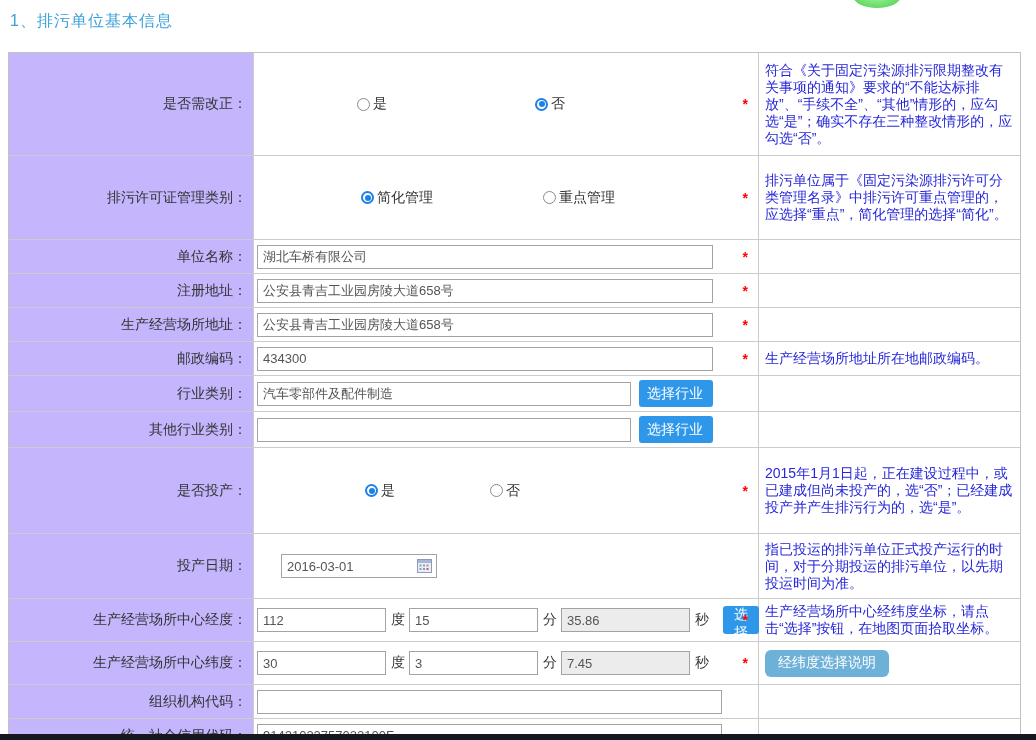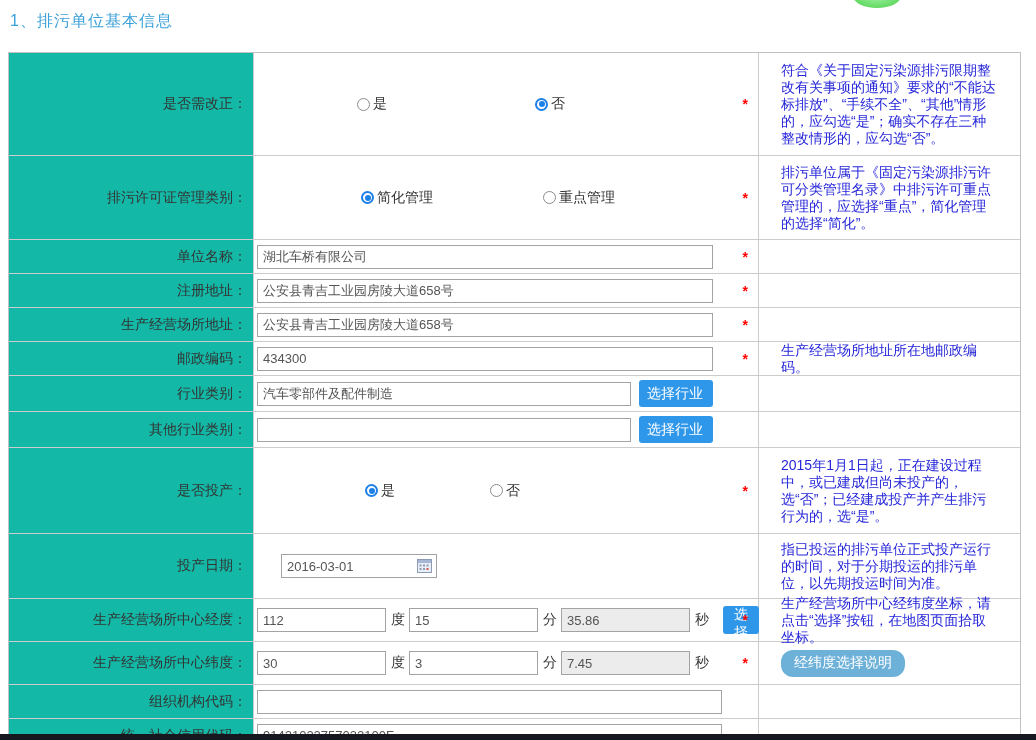--- a/index.html
+++ b/index.html
@@ -8,44 +8,44 @@
     position:relative; overflow:hidden; background:#fff;
     font-family:"Liberation Sans","DejaVu Sans",sans-serif;
   }
   .page-title { position:absolute; left:10px; top:11px; font-size:16px; color:#3ba1da; letter-spacing:1px; }
   .green-blob { position:absolute; left:853px; top:-16px; width:48px; height:24px; border-radius:50%;
     background:radial-gradient(ellipse at center, #98f098 10%, #55d355 85%); }
   .bottom-bar { position:absolute; left:0; bottom:0; width:1036px; height:6px; background:#17171f; }
 
   .form-table { position:absolute; left:8px; top:52px; width:1013px; border:1px solid #c2c2c2; border-bottom:none; background:#fff; }
   .row { display:flex; border-bottom:1px solid #ccc; }
-  .cell-label { width:245px; background:#14b8a6; border-right:1px solid #ccc;
+  .cell-label { width:245px; background:#c4b5fd; border-right:1px solid #ccc;
     display:flex; align-items:center; justify-content:flex-end; padding-right:6px;
     color:#333; font-size:14px; flex:none; }
   .cell-mid { width:504px; position:relative; display:flex; align-items:center; padding-left:3px; flex:none; }
   .cell-hint { flex:1; border-left:1px solid #ccc; color:#2626d9; font-size:14px; line-height:17px;
-    padding:2px 22px; display:flex; align-items:center; }
+    padding:2px 6px; display:flex; align-items:center; }
   .req { position:absolute; right:10px; top:50%; transform:translateY(-50%); color:#f00; font-size:14px; font-weight:bold; }
 
   .h103{height:103px} .h84{height:84px} .h34{height:34px} .h36{height:36px}
   .h86{height:86px} .h65{height:65px} .h43{height:43px}
 
   .ti { height:24px; border:1px solid #a3a3a3; background:#fff; font-size:13px; color:#555; padding:0 5px; font-family:inherit; }
   .ti-wide { width:456px; }
   .ti-industry { width:374px; }
   .ti-date { width:156px; padding-right:24px; }
   .ti-coord { width:129px; }
   .ti-gray { background:#ececec; }
   .ti-code { width:465px; }
 
   .btn-blue { background:#2e97ea; color:#fff; border:none; border-radius:3px; height:27px;
     padding:0 10px; font-size:14px; cursor:pointer; font-family:inherit; }
   .btn-industry { margin-left:8px;padding-left:8px; }
   .btn-coord { margin-left:10px; height:28px; padding:0 11px; }
-  .btn-help { background:#6db1d9; color:#fff; border:none; border-radius:12px; height:27px;
+  .btn-help { background:#6db1d9; color:#fff; border:none; border-radius:6px; height:27px;
     padding:0 13px; font-size:14px; cursor:pointer; font-family:inherit; }
 
   .radio-opt { display:inline-flex; align-items:center; font-size:14px; color:#333; cursor:pointer; }
   .rdot { width:13px; height:13px; border:1px solid #8b8b8b; border-radius:50%; background:#fff;
     margin-right:3px; position:relative; flex:none; }
   .rdot.checked { border:2px solid #1d80e8; }
   .rdot.checked::after { content:""; position:absolute; left:1.5px; top:1.5px; width:6px; height:6px;
     border-radius:50%; background:#1d80e8; }
 
   .unit { font-size:14px; color:#333; margin:0 4px 0 5px; }

